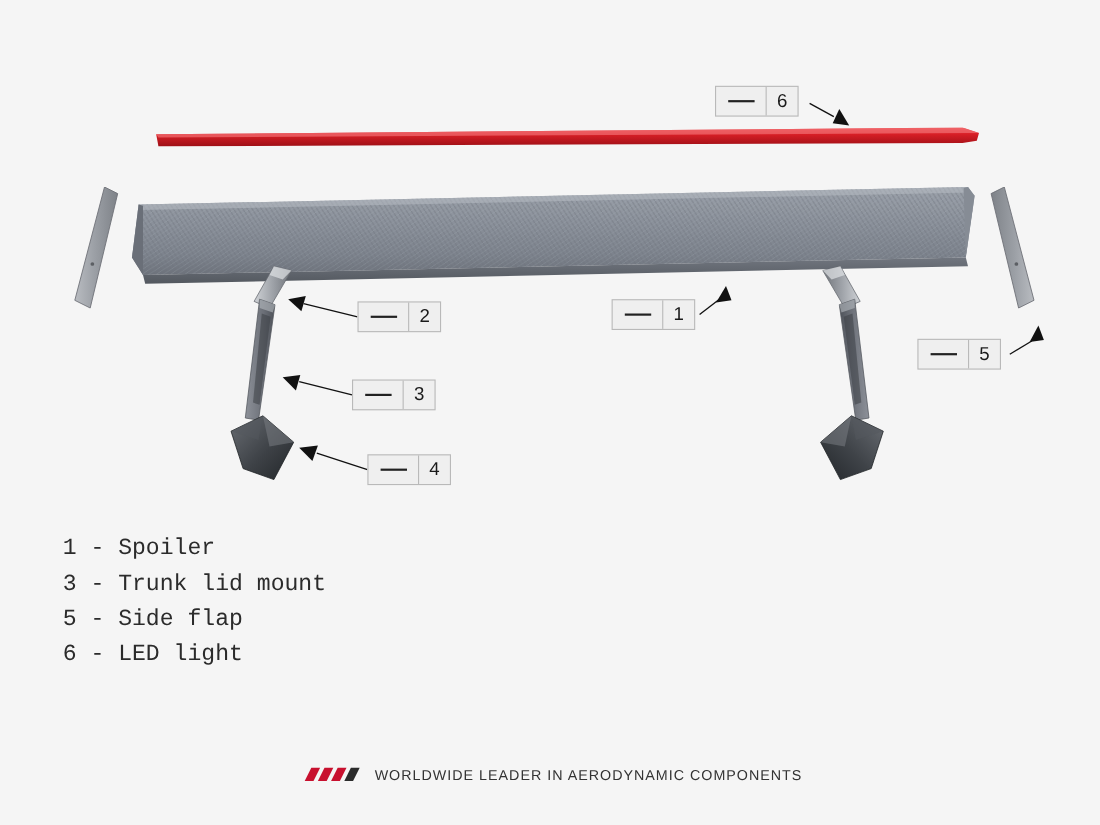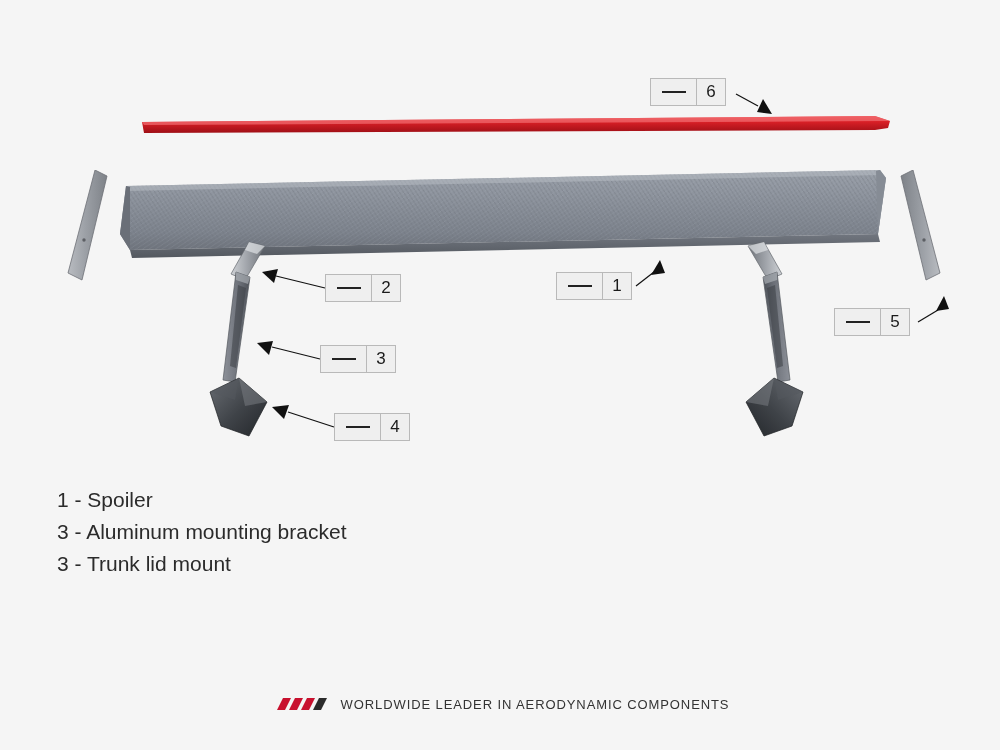--- a/index.html
+++ b/index.html
@@ -91,21 +91,21 @@
   .legend {
     position: absolute;
     left: 57px; top: 484px;
     width: 500px;
   }
   .legend-item {
     font-size: 21px;
     color: #2b2b2b;
     line-height: 32px;
     white-space: nowrap;
-    font-family: Liberation Sans, sans-serif;
+    font-family: Liberation Mono, monospace;
   }
 
   
   .footer {
     position: absolute;
     left: 0; bottom: 38px;
     width: 1000px;
     display: flex;
     align-items: center;
     justify-content: center;
@@ -332,22 +332,23 @@
 
   <div class="callout c6">
     <span class="dash-cell">
         <i class="dash"></i>
       </span>
     <span class="num-cell">6</span>
   </div>
 
   <div class="legend">
     <div class="legend-item">1 - Spoiler</div>
-    <div class="legend-item">3 - Aluminum mounting bracket</div>
     <div class="legend-item">3 - Trunk lid mount</div>
+    <div class="legend-item">5 - Side flap</div>
+    <div class="legend-item">6 - LED light</div>
   </div>
 
   <div class="footer">
     <svg class="footer-mark" width="58" height="16" viewBox="0 0 58 16">
       <path d="M6,14 L12,2 L20,2 L14,14 Z" fill="#c8102e"></path>
       <path d="M18,14 L24,2 L32,2 L26,14 Z" fill="#c8102e"></path>
       <path d="M30,14 L36,2 L44,2 L38,14 Z" fill="#c8102e"></path>
       <path d="M42,14 L48,2 L56,2 L50,14 Z" fill="#2b2b2b"></path>
     </svg>
     <span class="footer-text">WORLDWIDE LEADER IN AERODYNAMIC COMPONENTS</span>

